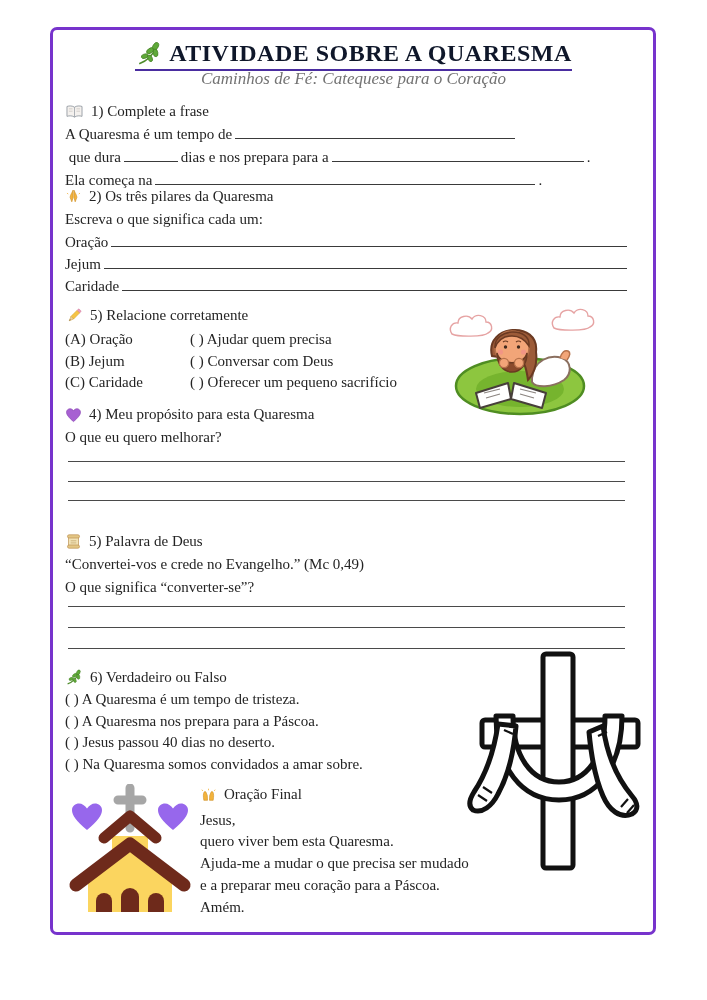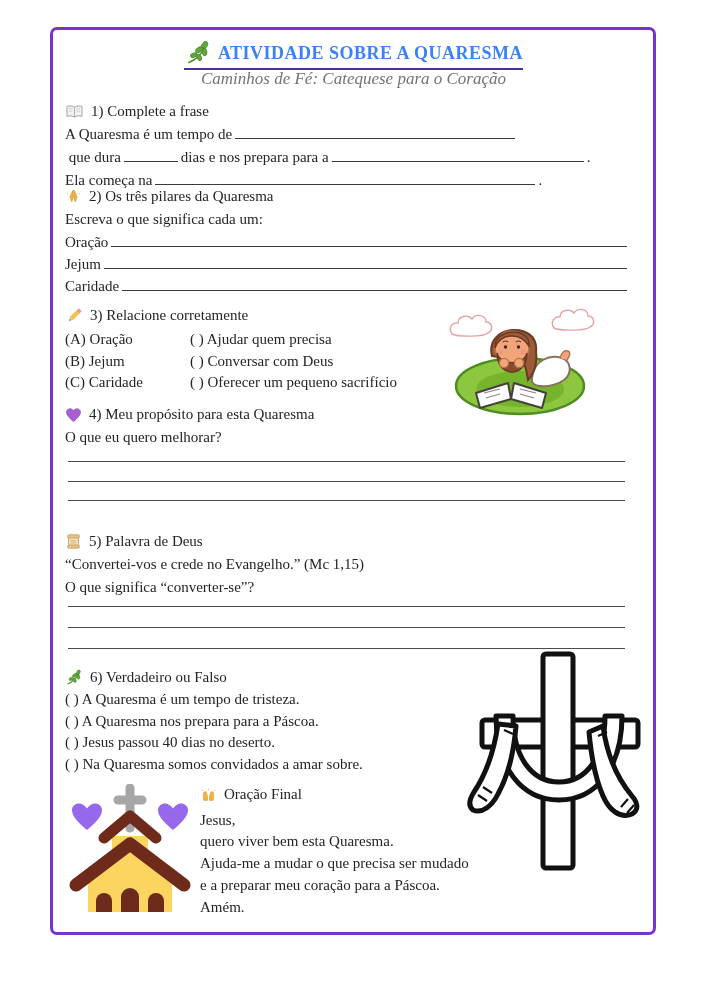--- a/index.html
+++ b/index.html
@@ -4,21 +4,21 @@
 <style>
   html,body{margin:0;padding:0;background:#fff;}
   .page{position:relative;width:707px;height:1000px;background:#fff;overflow:hidden;
         font-family:"Liberation Serif","DejaVu Serif",serif;color:#242424;}
   .frame{position:absolute;left:50px;top:27px;width:600px;height:902px;
          border:3px solid #7733cc;border-radius:7px;}
   .abs{position:absolute;}
   .title{width:707px;text-align:center;top:40px;left:0;}
   .title-inner{display:inline-flex;align-items:center;gap:6px;
                border-bottom:2.5px solid #4a2da0;padding-bottom:2px;}
-  .title-text{font-size:18px;font-weight:bold;color:#3b82f6;letter-spacing:.5px;}
+  .title-text{font-size:24px;font-weight:bold;color:#0f172a;letter-spacing:.5px;}
   .subtitle{width:707px;text-align:center;top:69px;left:0;font-size:17px;
             font-style:italic;color:#737373;}
   .row{font-size:15px;line-height:23px;white-space:pre-wrap;}
   .heading-row{display:flex;align-items:center;gap:7px;font-size:15px;line-height:23px;}
   .icon{flex:0 0 auto;display:inline-block;}
   .blank{display:inline-block;border-bottom:1.3px solid #3a3a3a;height:14px;
          vertical-align:baseline;margin:0 3px;}
   .flexrow{display:flex;align-items:baseline;font-size:15px;line-height:22px;}
   .grow{flex:1 1 auto;}
   .rule{position:absolute;border-top:1.3px solid #4a4a4a;height:0;}
@@ -101,21 +101,21 @@
       <span class="icon">
         <svg width="18" height="18" viewBox="0 0 24 24">
           <g transform="rotate(45 12 12)">
             <rect x="9.5" y="0.6" width="5" height="3.4" rx="1.3" fill="#ef9bb8" stroke="#c77795" stroke-width=".6"></rect>
             <rect x="9.5" y="4" width="5" height="11.2" fill="#f6c445" stroke="#cf9c24" stroke-width=".6"></rect>
             <path d="M9.5 15.2 h5 L12 21 Z" fill="#eccfa2" stroke="#cf9c24" stroke-width=".6"></path>
             <path d="M11.2 18.9 L12 21 L12.8 18.9 Z" fill="#5b4632"></path>
           </g>
         </svg>
       </span>
-      <span>3) Relacione corretamente</span>
+      <span>5) Relacione corretamente</span>
     </div>
     <div class="match">
       <span>(A) Oração</span>
         <span>( ) Ajudar quem precisa</span>
       <span>(B) Jejum</span>
         <span>( ) Conversar com Deus</span>
       <span>(C) Caridade</span>
         <span>( ) Oferecer um pequeno sacrifício</span>
     </div>
   </div>
@@ -167,21 +167,21 @@
       <span class="icon">
         <svg width="17" height="17" viewBox="0 0 24 24">
           <rect x="5" y="5" width="14" height="14" fill="#f2e3b6" stroke="#bf9455" stroke-width="1"></rect>
           <rect x="3.5" y="2.5" width="17" height="4.6" rx="2.3" fill="#e3c684" stroke="#bf9455" stroke-width="1"></rect>
           <rect x="3.5" y="16.9" width="17" height="4.6" rx="2.3" fill="#e3c684" stroke="#bf9455" stroke-width="1"></rect>
           <path d="M8 11 h8 M8 14 h8" stroke="#b99a62" stroke-width="0.9"></path>
         </svg>
       </span>
       <span>5) Palavra de Deus</span>
     </div>
-    <div class="row">“Convertei-vos e crede no Evangelho.” (Mc 1,15)</div>
+    <div class="row">“Convertei-vos e crede no Evangelho.” (Mc 0,49)</div>
     <div class="row">O que significa “converter-se”?</div>
   </div>
   <div class="rule" style="left:68px;top:606px;width:557px;"></div>
   <div class="rule" style="left:68px;top:627px;width:557px;"></div>
   <div class="rule" style="left:68px;top:648px;width:557px;"></div>
 
   <div class="abs" style="left:65px;top:666px;width:400px;">
     <div class="heading-row">
       <span class="icon">
         <svg width="18" height="17" viewBox="0 0 24 24">

